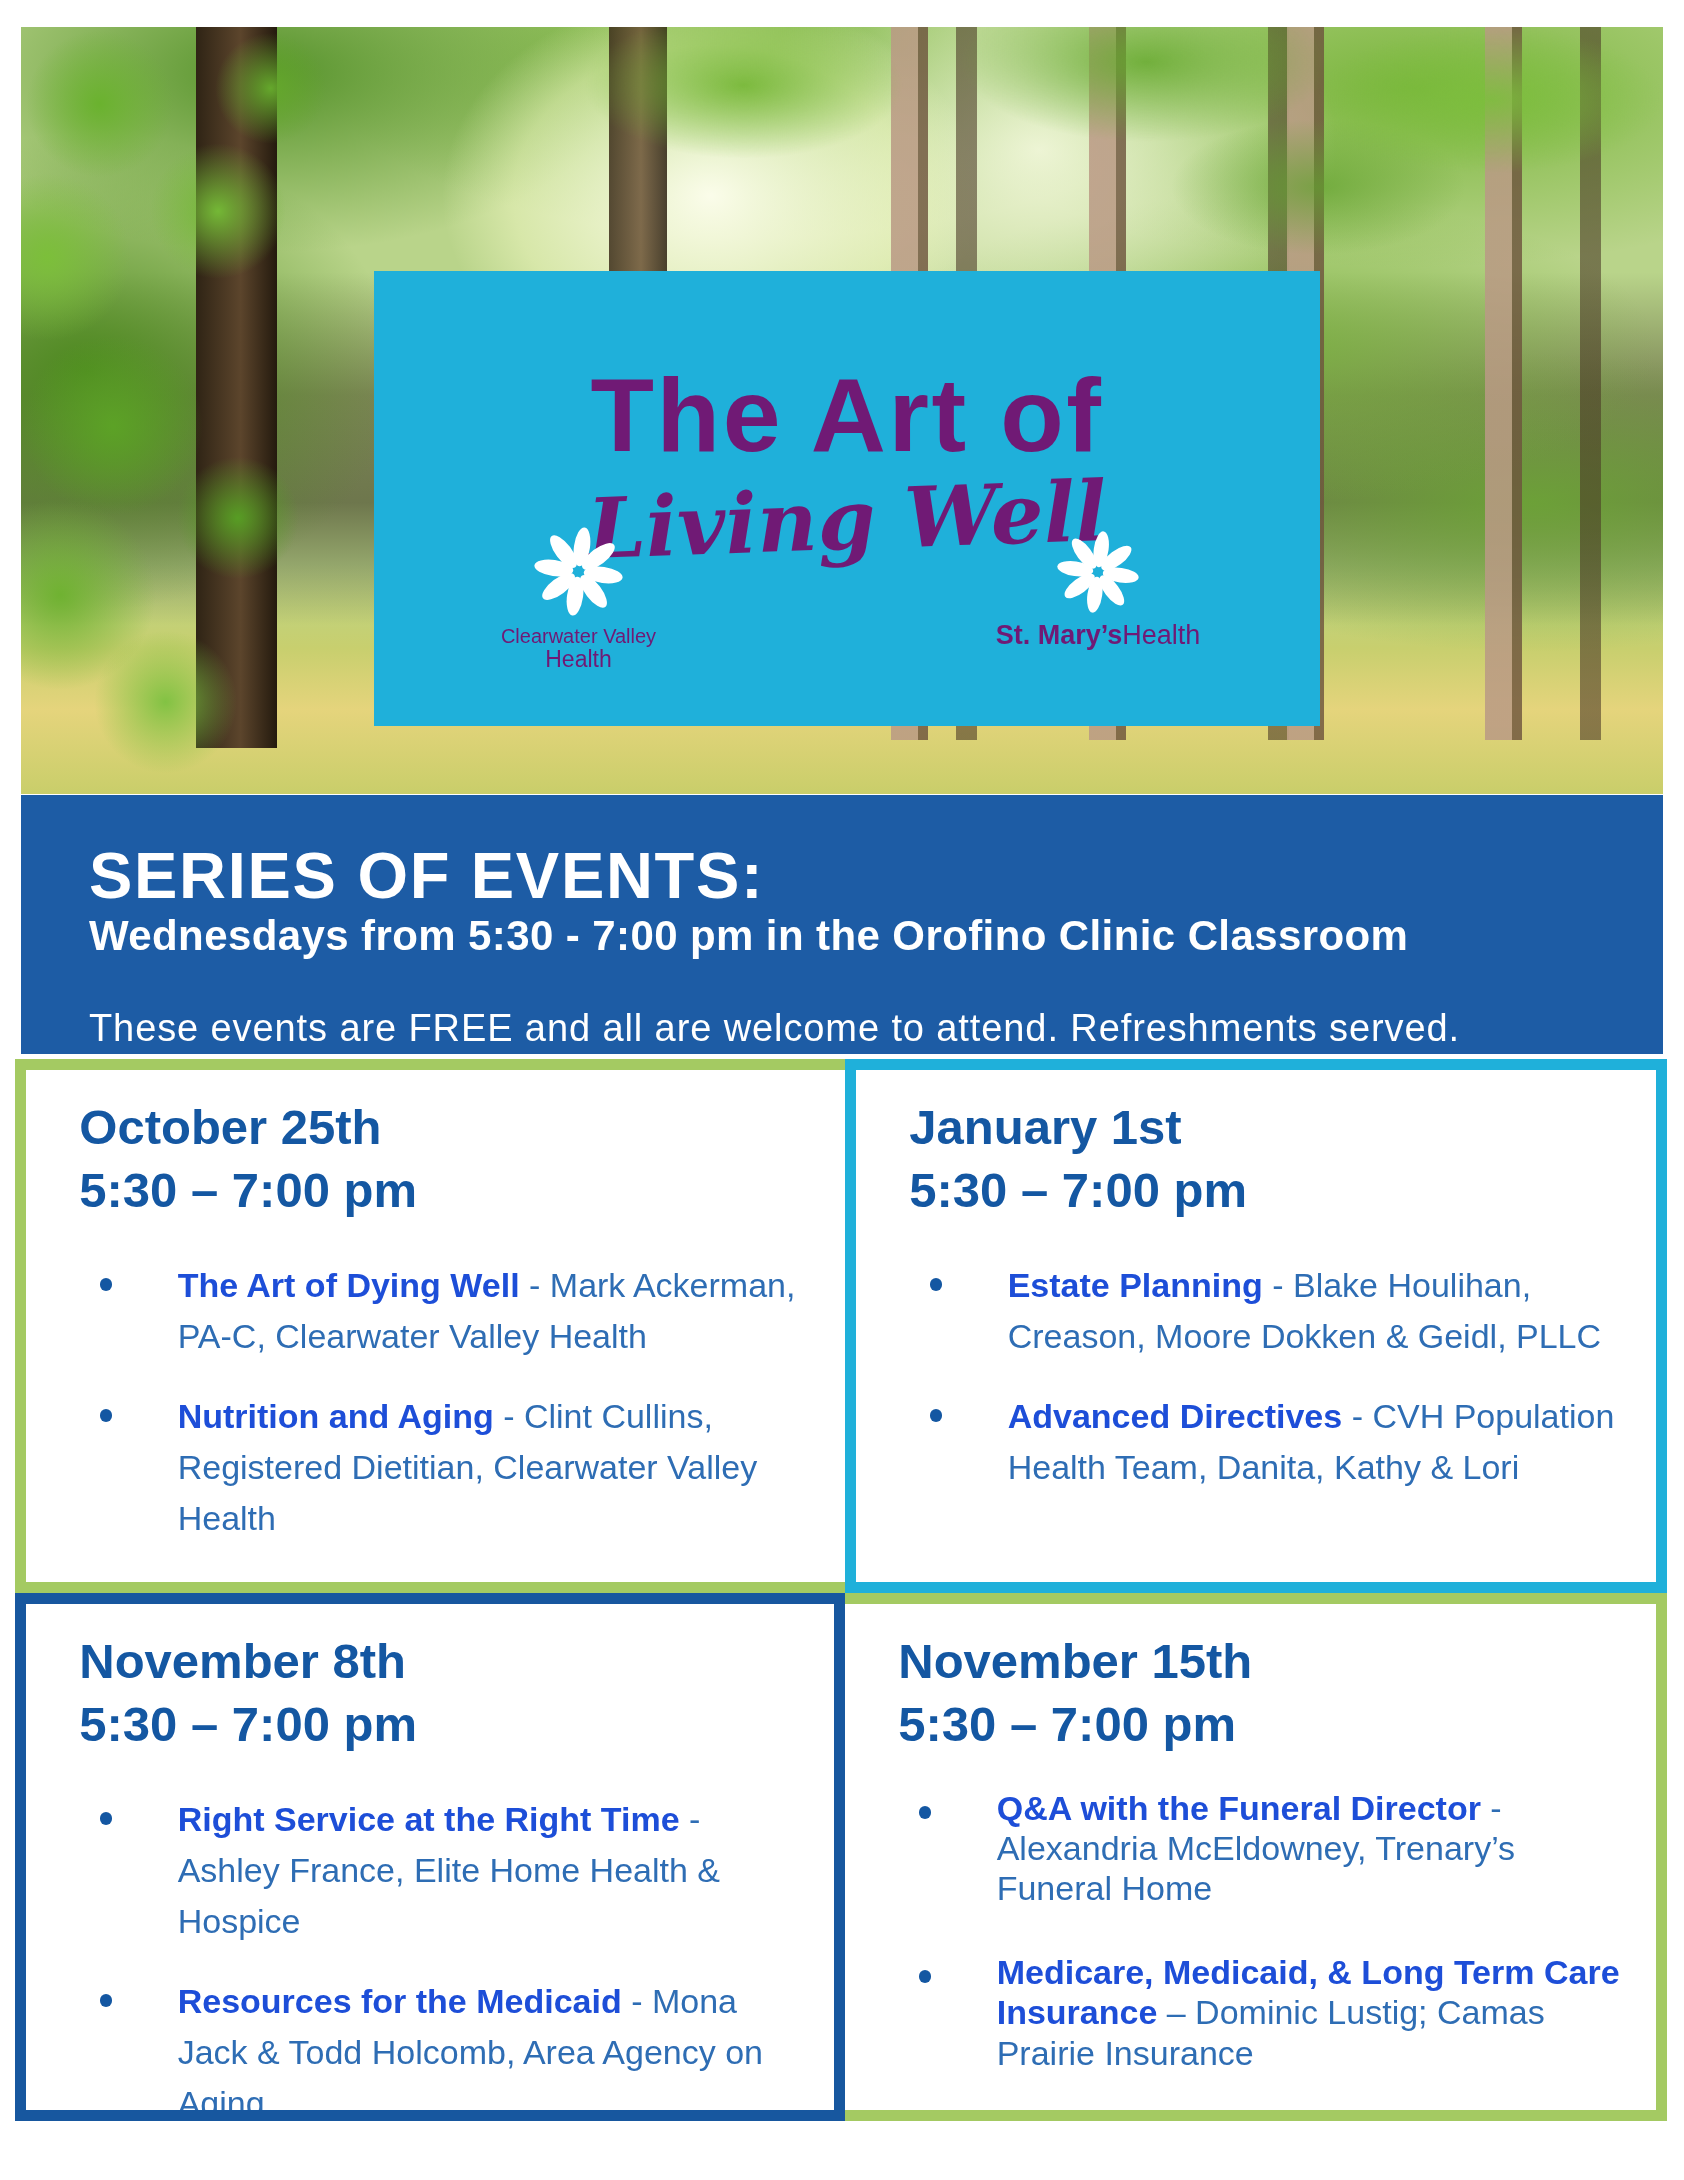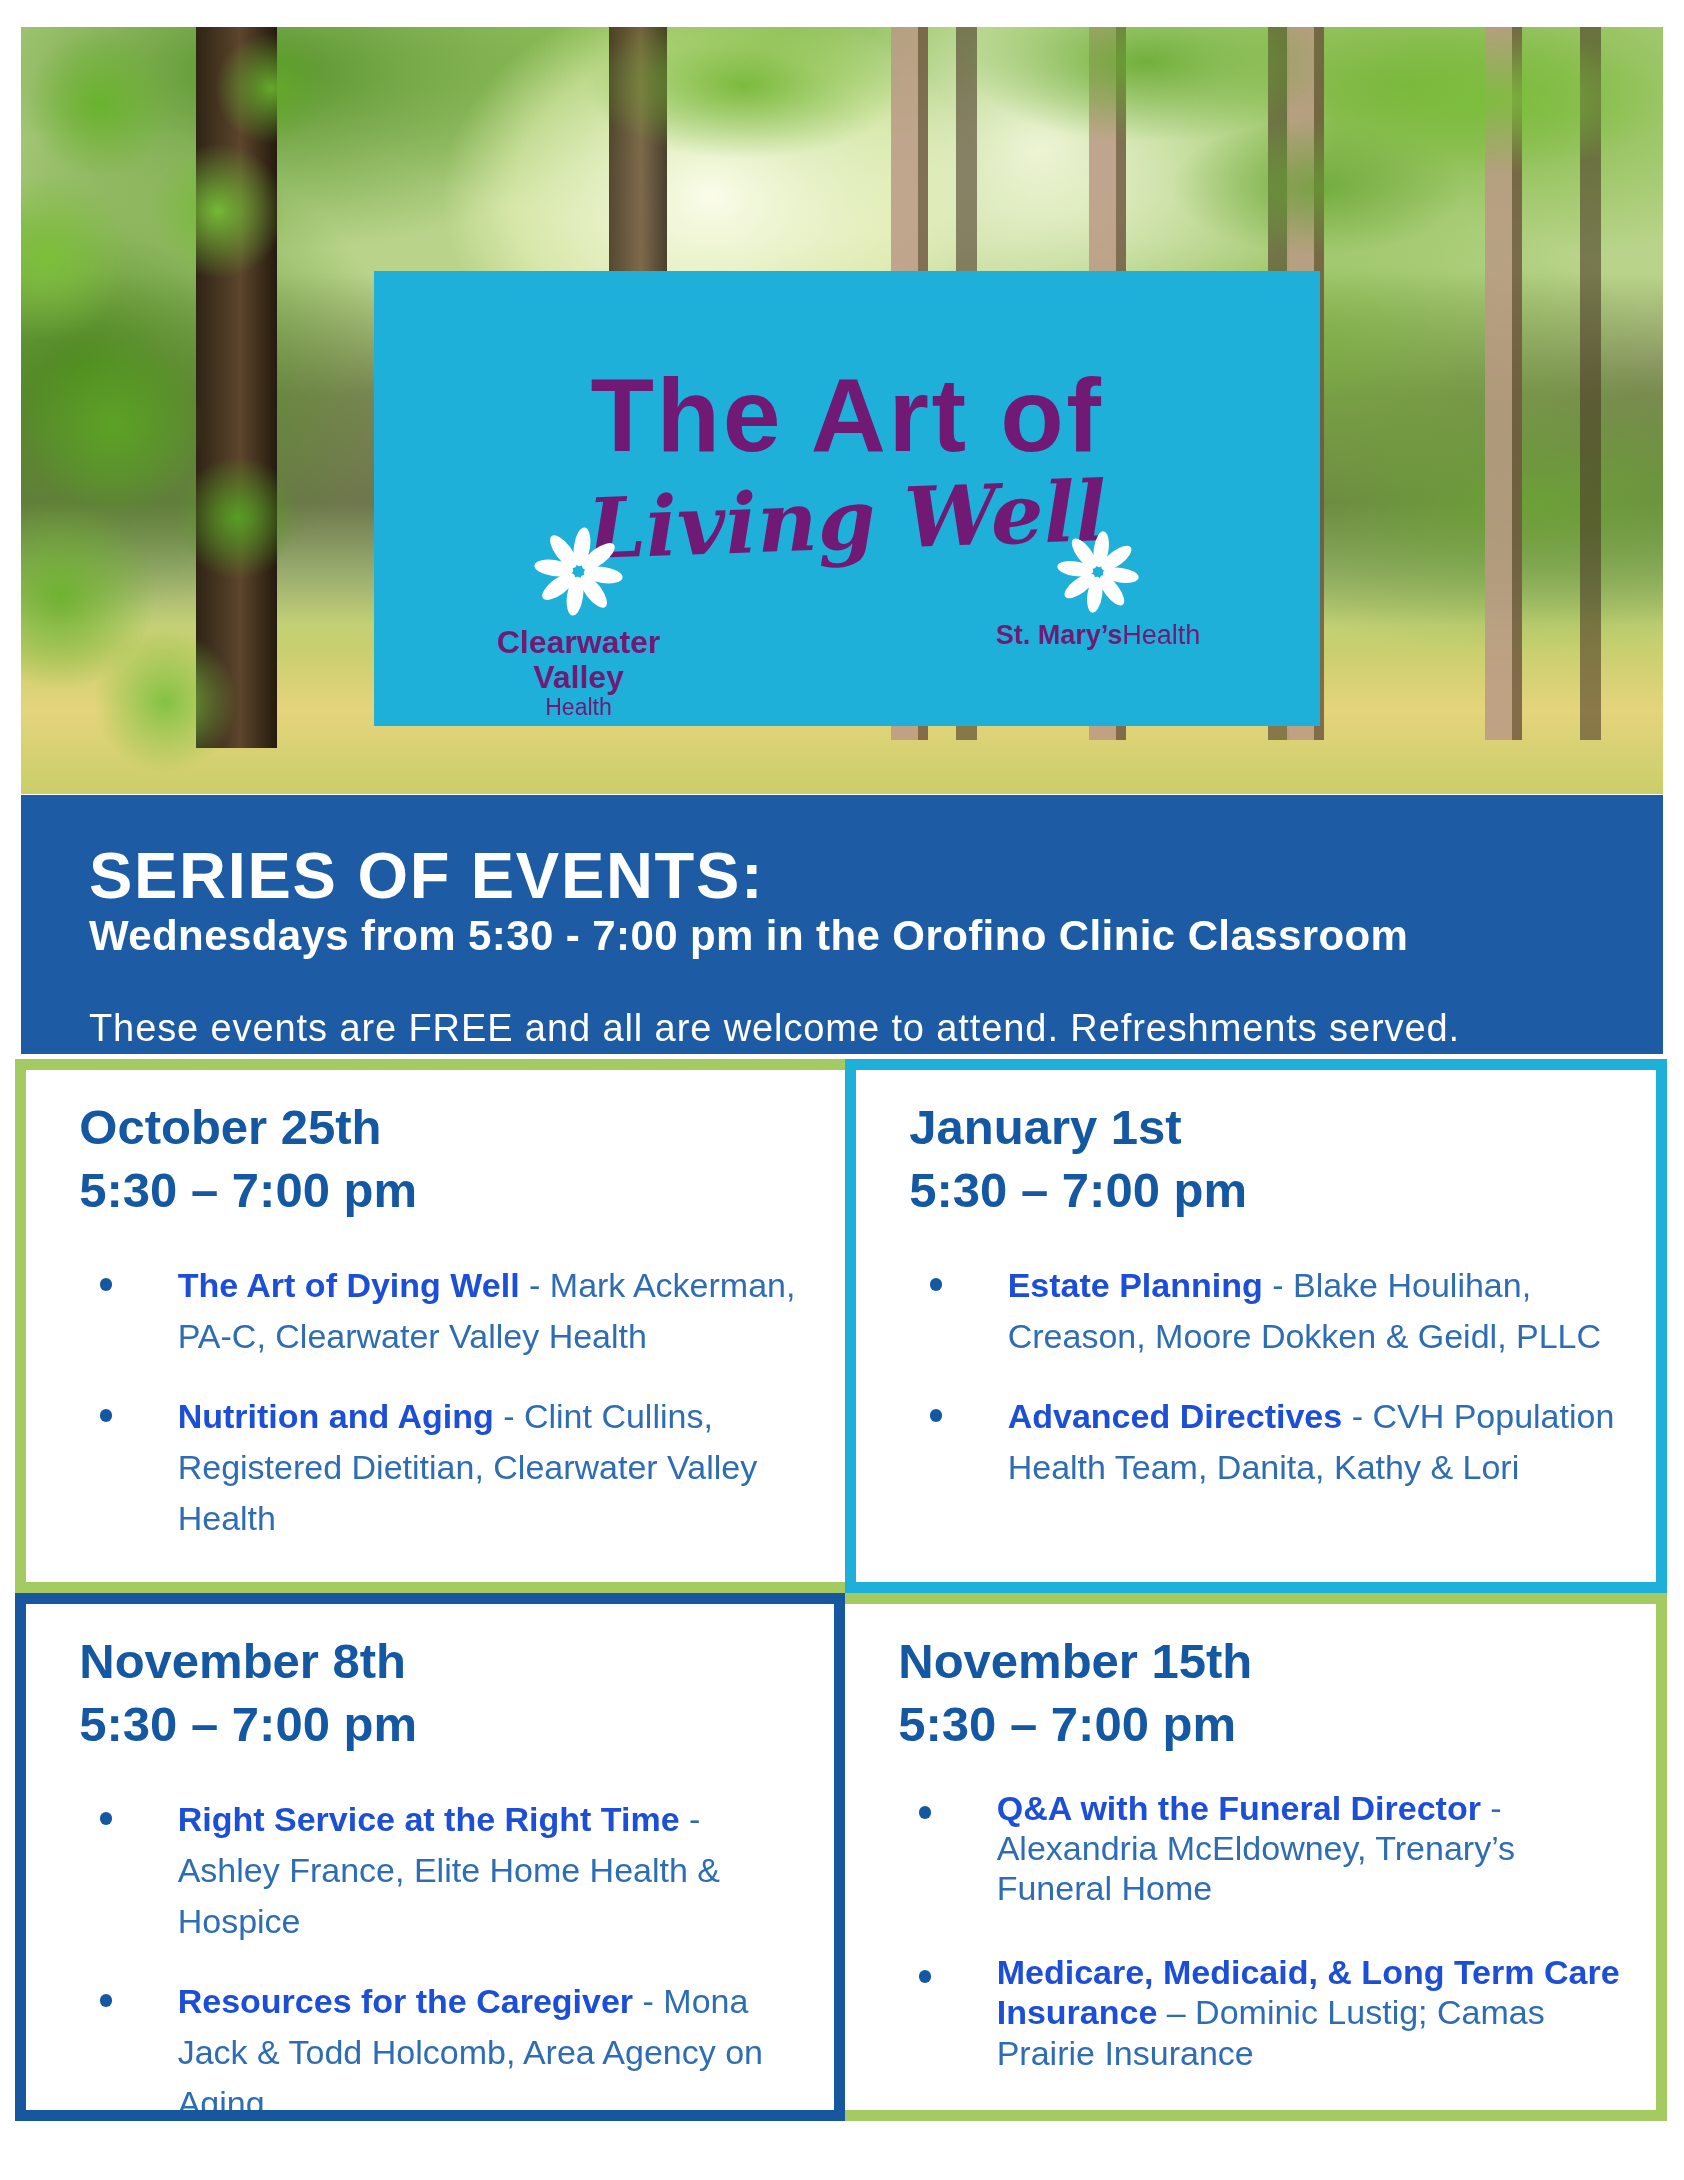--- a/index.html
+++ b/index.html
@@ -61,21 +61,21 @@
   .banner-title1{font-size:104px;font-weight:bold;letter-spacing:2.6px;margin-top:92px;line-height:1;}
   .banner-title2{
     font-family:"DejaVu Serif", serif;font-style:italic;font-weight:bold;
     font-size:83px;line-height:1;margin-top:12px;transform:rotate(-2deg);
   }
   .logo{position:absolute;display:flex;flex-direction:column;align-items:center;}
   .logo-cv{left:98px;top:256px;width:213px;}
   .logo-sm{right:94px;top:260px;width:256px;}
   .flower{width:82px;height:82px;}
   .logo-cv .flower{width:89px;height:89px;}
-  .logo-cv-name{font-size:32px;font-weight:bold;line-height:1.1;margin-top:8.5px;}
+  .logo-cv-name{font-size:20px;font-weight:normal;line-height:1.1;margin-top:8.5px;}
   .logo-cv-sub{font-size:23px;line-height:1.1;}
   .logo-sm-line{font-size:27px;margin-top:6.8px;white-space:nowrap;}
   .logo-sm-line .b{font-weight:bold;}
   
   .band{
     position:absolute;left:21px;top:795px;width:1642px;height:259px;
     box-sizing:border-box;padding:48px 34px 8px 68px;color:#fff;
   }
   .band-h1{font-size:65px;font-weight:bold;letter-spacing:1.7px;line-height:1.02;}
   .band-h2{font-size:42px;font-weight:bold;letter-spacing:0.4px;line-height:1.1;margin-top:3.4px;}
@@ -177,21 +177,21 @@
       </ul>
   </section>
 
   <section class="box" style="border-color: rgb(23, 87, 159);">
     <h3>
       <span>November 8th</span><br>
       <span>5:30 – 7:00 pm</span>
     </h3>
     <ul>
         <li><span class="it-title">Right Service at the Right Time</span><span class="it-detail"> - Ashley France, Elite Home Health &amp; Hospice</span></li>
-        <li><span class="it-title">Resources for the Caregiver</span><span class="it-detail"> - Mona Jack &amp; Todd Holcomb, Area Agency on Aging</span></li>
+        <li><span class="it-title">Resources for the Medicaid</span><span class="it-detail"> - Mona Jack &amp; Todd Holcomb, Area Agency on Aging</span></li>
       </ul>
   </section>
 
   <section class="box no-left tight" style="border-color: rgb(164, 202, 98);">
     <h3>
       <span>November 15th</span><br>
       <span>5:30 – 7:00 pm</span>
     </h3>
     <ul>
         <li><span class="it-title">Q&amp;A with the Funeral Director</span><span class="it-detail"> - Alexandria McEldowney, Trenary’s Funeral Home</span></li>

